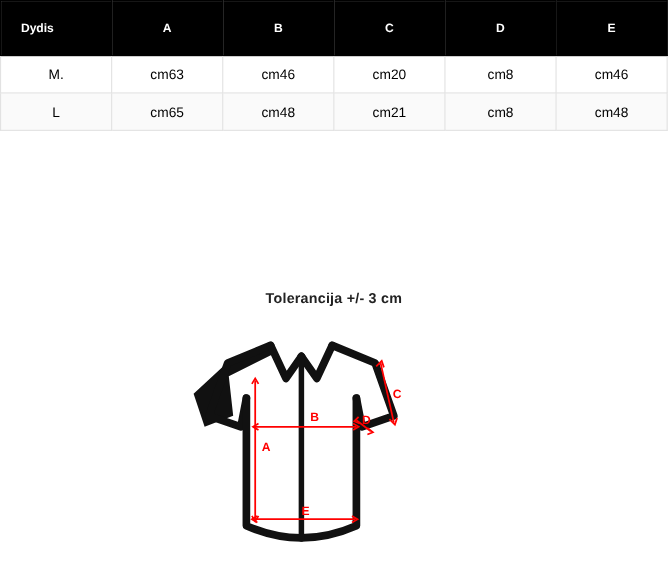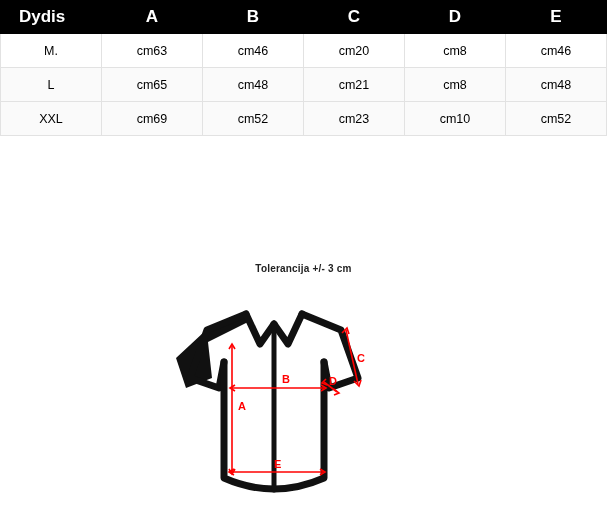--- a/index.html
+++ b/index.html
@@ -34,41 +34,41 @@
     color: #000;
     height: 34px;
     padding: 0;
     box-sizing: border-box;
   }
   table.size-table thead th {
     background: #000000;
     color: #ffffff;
     font-weight: bold;
     border: 1px solid #000000;
-    height: 33px;
-    font-size: 17px;
+    height: 50px;
+    font-size: 11px;
   }
   table.size-table thead th.first {
     text-align: left;
     padding-left: 18px;
   }
   table.size-table tbody tr.alt td {
     background: #fafafa;
   }
   table.size-table tbody td.first {
     width: 77px;
   }
   
   .tolerance {
     position: absolute;
     top: 263px;
     left: 0;
     width: 607px;
     text-align: center;
-    font-size: 10px;
+    font-size: 13px;
     font-weight: bold;
     color: #222222;
     letter-spacing: 0.2px;
   }
   
   .diagram {
     position: absolute;
     top: 300px;
     left: 0;
     width: 607px;
@@ -104,28 +104,20 @@
         <td>cm8</td>
         <td>cm46</td>
       </tr>
       <tr class="alt">
         <td class="first">L</td>
         <td>cm65</td>
         <td>cm48</td>
         <td>cm21</td>
         <td>cm8</td>
         <td>cm48</td>
-      </tr>
-      <tr class="alt">
-        <td class="first">XXL</td>
-        <td>cm69</td>
-        <td>cm52</td>
-        <td>cm23</td>
-        <td>cm10</td>
-        <td>cm52</td>
       </tr>
     </tbody>
   </table>
 
   <div class="tolerance">Tolerancija +/- 3 cm</div>
 
   <div class="diagram">
     <svg width="260" height="215" viewBox="0 0 260 215">
 
       <g fill="#111111">

